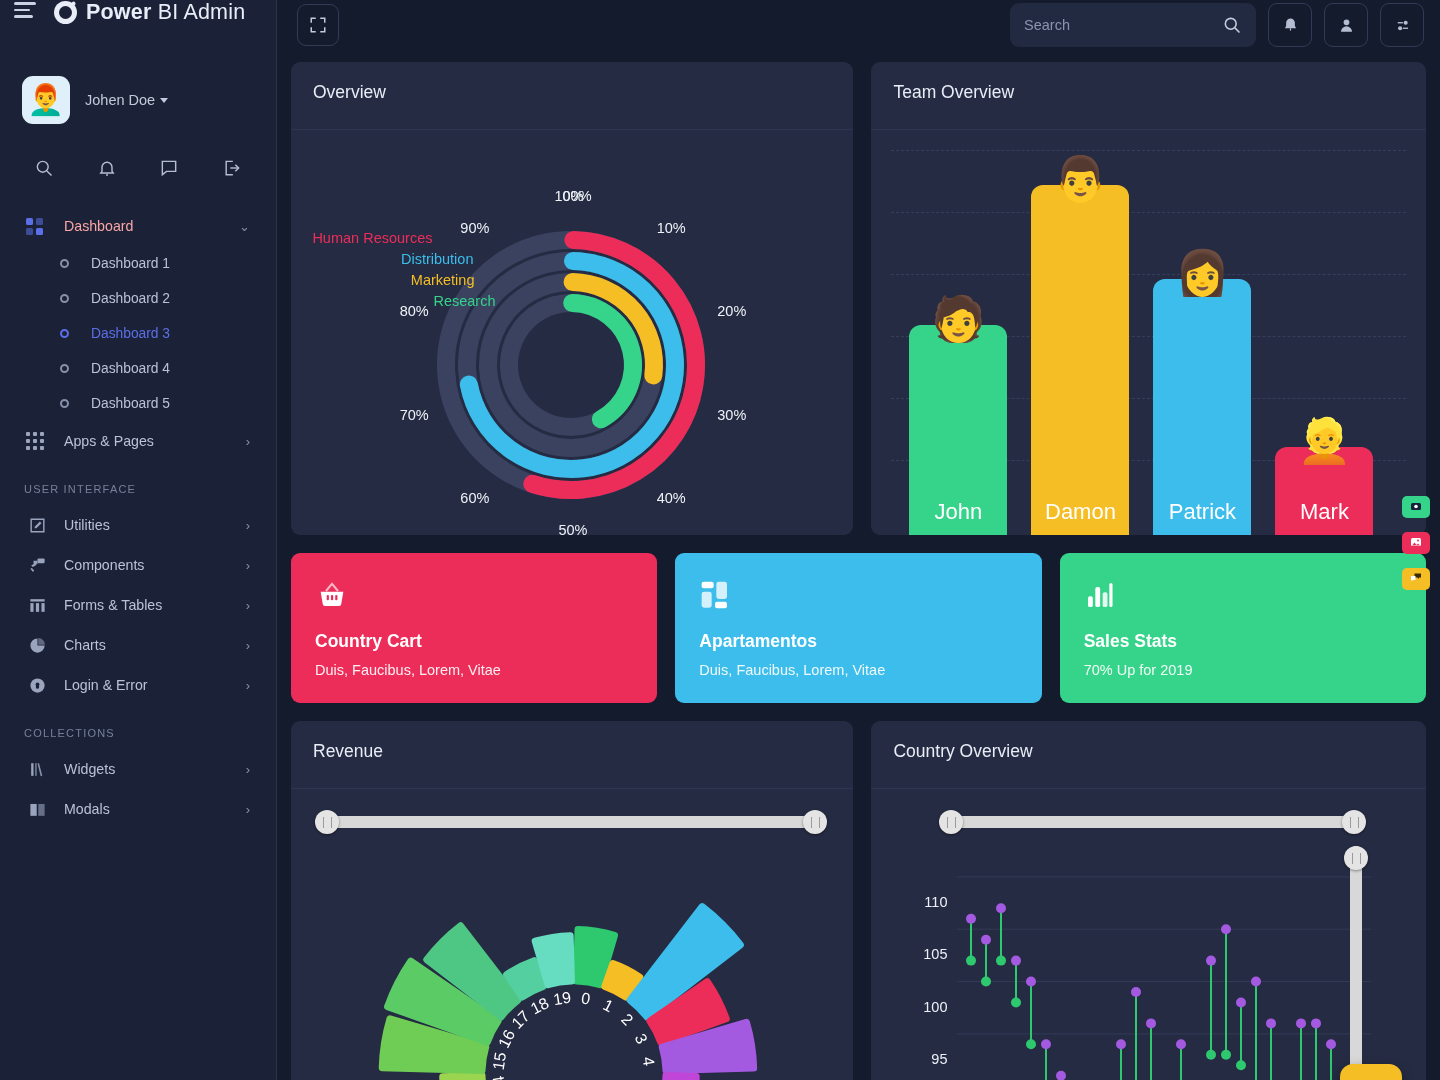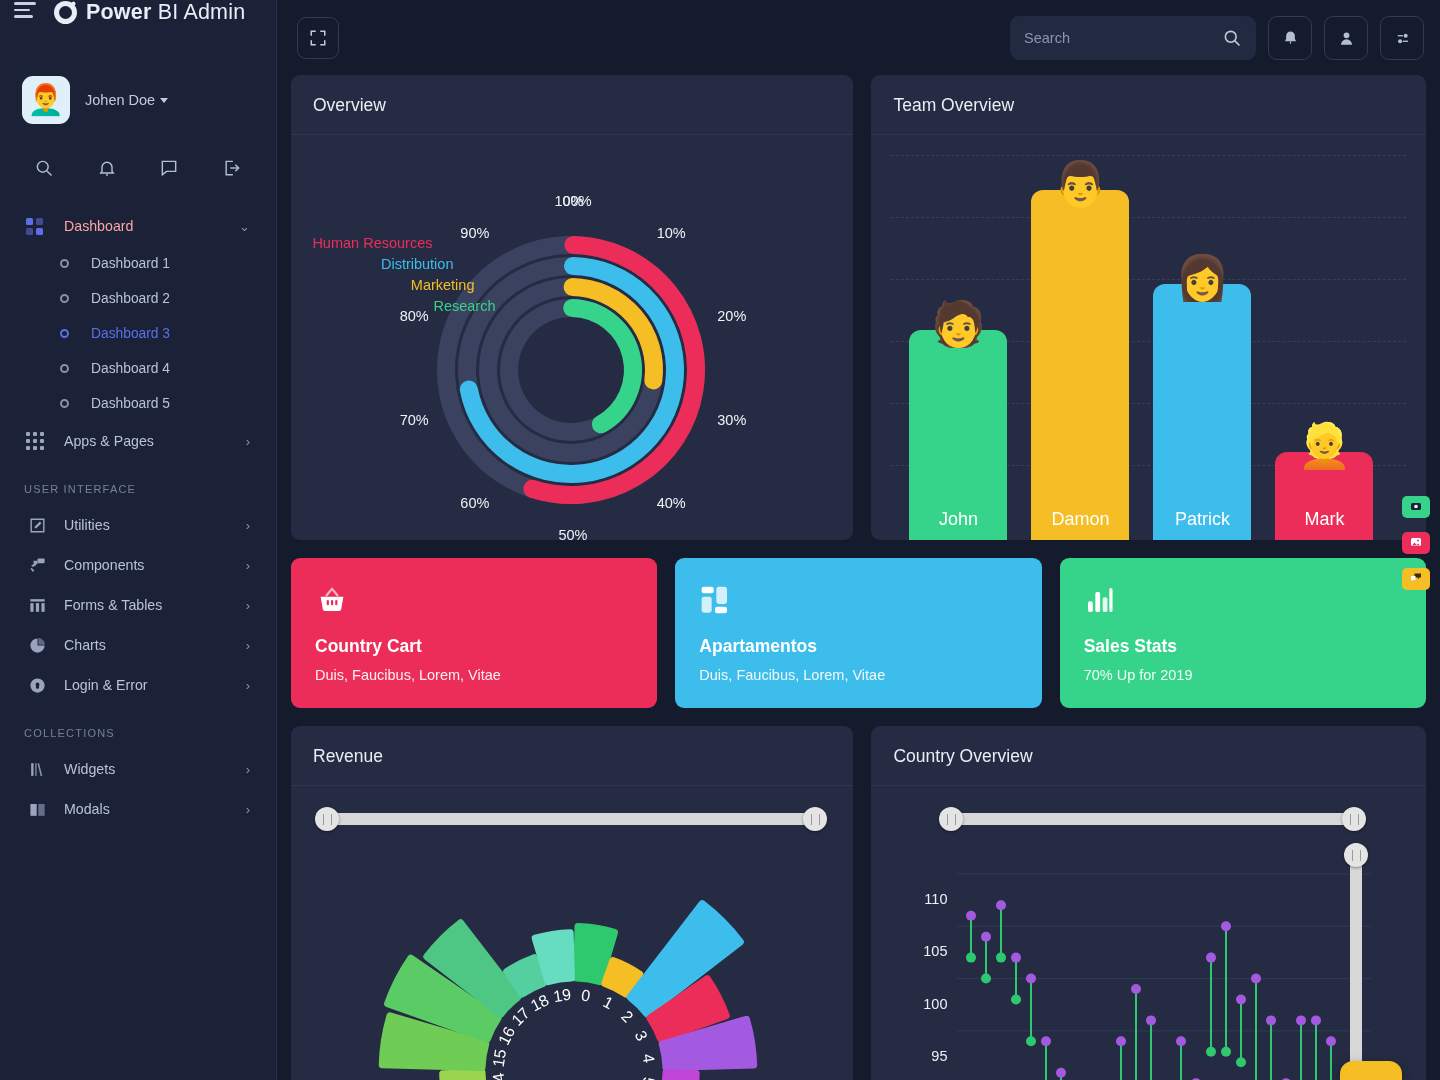--- a/index.html
+++ b/index.html
@@ -69,55 +69,55 @@
   .sub-item.active { color: #5B6FE8; }
   .sub-item.active .bullet { border-color: #5B6FE8; }
   .section-title { font-size: 11px; letter-spacing: 1.2px; color: #76809A;
     padding: 22px 0 10px 24px; }
 
   .ui-icon { width: 22px; height: 22px; display:flex; align-items:center; justify-content:center; }
   .ui-icon svg { fill: #9AA4BC; }
 
   
   .main { flex: 1; height: 1080px; position: relative; overflow: hidden; }
-  .topbar { height: 62px; display: flex; align-items: center; padding: 0 16px 12px 20px; margin-top: 13px; }
+  .topbar { height: 62px; display: flex; align-items: center; padding: 0 16px 12px 20px; }
   .fs-btn { width: 42px; height: 42px; border: 1px solid #323A55; border-radius: 9px;
     display:flex; align-items:center; justify-content:center; cursor:pointer; }
   .fs-btn svg { stroke:#C2CADB; fill:none; stroke-width:2; }
   .topbar-right { margin-left: auto; display: flex; align-items: center; gap: 12px; }
   .searchbox { width: 246px; height: 44px; background: #222A42; border-radius: 9px;
     display: flex; align-items: center; padding: 0 14px; }
   .searchbox input { flex:1; background: transparent; border: none; outline: none;
     color: #D5DCEA; font-size: 14.5px; font-family: "Liberation Sans", sans-serif; }
   .searchbox input::placeholder { color: #8B95AD; }
   .searchbox svg { stroke:#C2CADB; fill:none; stroke-width:1.9; }
   .tb-btn { width: 44px; height: 44px; border: 1px solid #323A55; border-radius: 9px;
     display:flex; align-items:center; justify-content:center; cursor:pointer; }
   .tb-btn svg { fill:#B4BED3; }
 
   .content { padding: 0 14px; }
   .row { display: flex; gap: 18px; }
   .card { background: #252B42; border-radius: 9px; overflow: hidden; }
-  .card-head { padding: 20px 22px 18px 22px; border-bottom: 1px solid #2E3550; }
+  .card-head { padding: 20px 22px 26px 22px; border-bottom: 1px solid #2E3550; }
   .card-title { font-size: 17.5px; color: #E9EDF6; font-weight: 400; }
   .card-body { position: relative; }
 
   
   .radial-wrap { height: 405px; position: relative; }
   .pct { position: absolute; color: #EFF2F8; font-size: 14.5px; }
   .cat { position: absolute; font-size: 14.5px; text-align: right; white-space: nowrap; }
 
   
   .bars { height: 405px; position: relative; padding: 0 18px; }
   .grid-line { position: absolute; left: 20px; right: 20px; height: 0;
     border-top: 1px dashed #363E5C; }
   .bar-col { position: absolute; bottom: 0; width: 98px; }
   .bar { width: 98px; border-radius: 12px 12px 0 0; position: relative; }
   .bar-name { position: absolute; bottom: 10px; left: 0; right: 0; text-align:center;
-    font-size: 18px; color: #FFFFFF; }
+    font-size: 22px; color: #FFFFFF; }
   .bar-face { position: absolute; top: -28px; left: 50%; transform: translateX(-50%);
     font-size: 44px; line-height: 1; }
 
   
   .icards { display: flex; gap: 18px; margin-top: 18px; }
   .icard { flex: 1; border-radius: 9px; padding: 26px 24px 24px 24px; height: 150px; }
   .icard .ici { height: 34px; margin-bottom: 18px; }
   .icard h3 { font-size: 17.5px; color: #fff; font-weight: bold; margin-bottom: 10px; }
   .icard p { font-size: 14.5px; color: rgba(255,255,255,.92); }
 
@@ -401,21 +401,21 @@
                 <div class="pct" style="left: 418.826px; top: 173.394px; width: 44px; text-align: center;">20%</div>
                 <div class="pct" style="left: 418.826px; top: 276.606px; width: 44px; text-align: center;">30%</div>
                 <div class="pct" style="left: 358.16px; top: 360.106px; width: 44px; text-align: center;">40%</div>
                 <div class="pct" style="left: 260px; top: 392px; width: 44px; text-align: center;">50%</div>
                 <div class="pct" style="left: 161.84px; top: 360.106px; width: 44px; text-align: center;">60%</div>
                 <div class="pct" style="left: 101.174px; top: 276.606px; width: 44px; text-align: center;">70%</div>
                 <div class="pct" style="left: 101.174px; top: 173.394px; width: 44px; text-align: center;">80%</div>
                 <div class="pct" style="left: 161.84px; top: 89.8942px; width: 44px; text-align: center;">90%</div>
                 <div class="pct" style="left: 260px; top: 58px; width: 44px; text-align: center;">100%</div>
                 <div class="cat" style="color: rgb(237, 45, 89); right: 421px; top: 100px;">Human Resources</div>
-                <div class="cat" style="color: rgb(60, 189, 235); right: 400px; top: 121px;">Distribution</div>
+                <div class="cat" style="color: rgb(60, 189, 235); right: 380px; top: 121px;">Distribution</div>
                 <div class="cat" style="color: rgb(245, 190, 36); right: 379px; top: 142px; margin-left: 38px;">Marketing</div>
                 <div class="cat" style="color: rgb(54, 212, 138); right: 358px; top: 163px; text-align: center;">Research</div>
               </div>
           </div>
         </div>
 
         <div class="card" style="width:558px;">
           <div class="card-head">
             <div class="card-title">Team Overview</div>
           </div>

